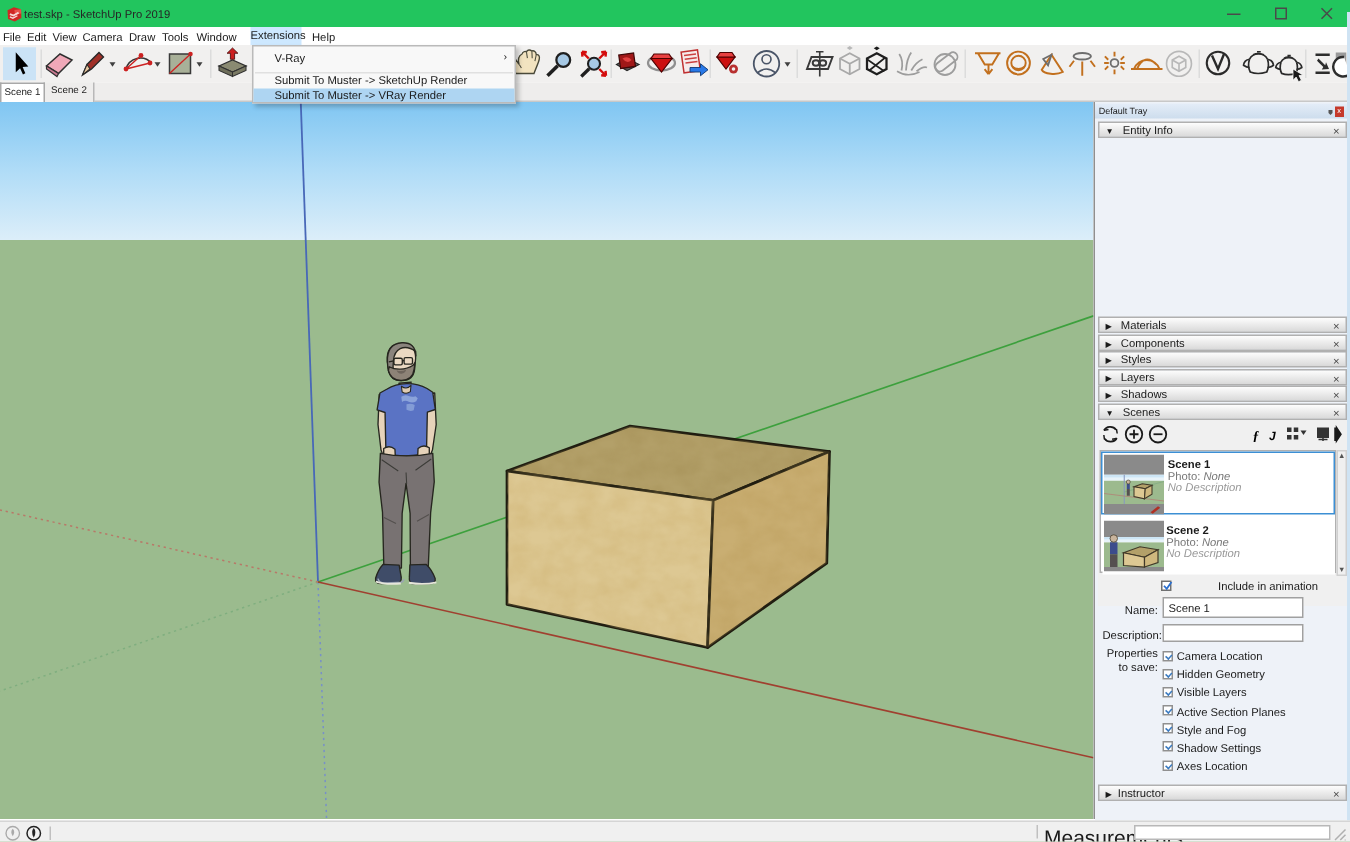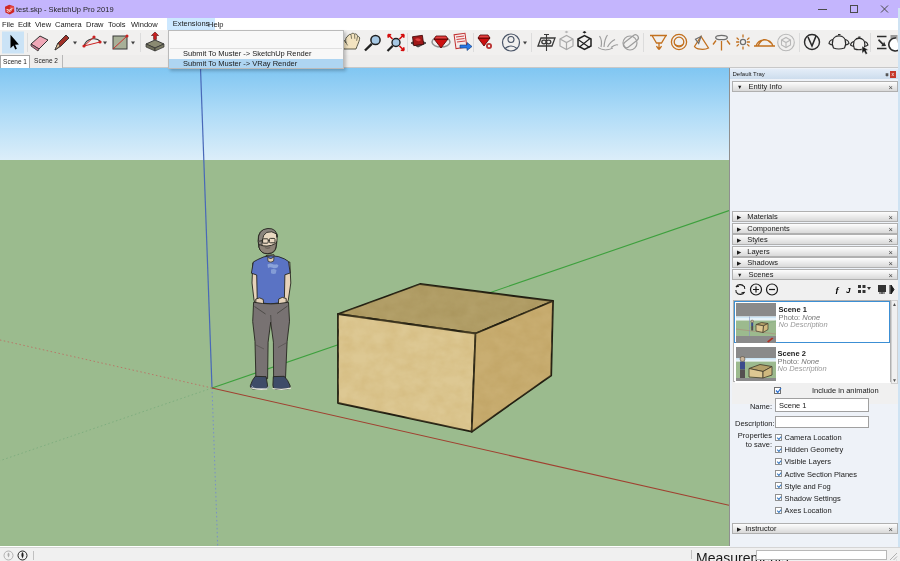--- a/index.html
+++ b/index.html
@@ -3,21 +3,21 @@
 <meta charset="utf-8">
 <style>
   * { margin:0; padding:0; box-sizing:border-box; }
   html,body { width:900px; height:561px; overflow:hidden; }
   body { font-family:"Liberation Sans", sans-serif; position:relative; background:#fff; }
   .abs { position:absolute; }
 </style>
 </head>
 <body>
 
-<div class="abs" style="left:0;top:0;width:900px;height:18px;background:#c4b5fd;">
+<div class="abs" style="left:0;top:0;width:900px;height:18px;background:#22c55e;">
   <svg class="abs" style="left:4px;top:3.5px;" width="11" height="11" viewBox="0 0 11 11">
     <polygon points="1,2.8 5.2,0.8 10,2.2 10.3,8 5.8,10.4 1.4,8.6" fill="#cf2724"></polygon>
     <polygon points="5.6,2.6 10,2.2 10.2,5 6,5.6" fill="#e8504a"></polygon>
     <polyline points="2.6,5.4 5,6.4 8.4,4.4" stroke="#f6d7d5" stroke-width="1.2" fill="none"></polyline>
     <polyline points="2.6,7.2 4.6,8.1 7.6,6.5" stroke="#f6d7d5" stroke-width="0.9" fill="none"></polyline>
   </svg>
   <div class="abs" style="left:16px;top:5px;font-size:7.5px;color:#262626;">test.skp - SketchUp Pro 2019</div>
   <svg class="abs" style="left:810px;top:0;" width="90" height="18" viewBox="0 0 90 18">
     <line x1="8" y1="9.5" x2="17" y2="9.5" stroke="#4a4a4a" stroke-width="1"></line>
     <rect x="40.5" y="5.5" width="7" height="7" fill="none" stroke="#4a4a4a" stroke-width="1"></rect>
@@ -26,21 +26,21 @@
 </div>
 
 <div class="abs" style="left:0;top:18px;width:900px;height:12px;background:#ffffff;font-size:7.5px;color:#1a1a1a;">
   <span class="abs" style="left:2px;top:2px;">File</span>
   <span class="abs" style="left:18px;top:2px;">Edit</span>
   <span class="abs" style="left:35px;top:2px;">View</span>
   <span class="abs" style="left:55px;top:2px;">Camera</span>
   <span class="abs" style="left:86px;top:2px;">Draw</span>
   <span class="abs" style="left:108px;top:2px;">Tools</span>
   <span class="abs" style="left:131px;top:2px;">Window</span>
-  <span class="abs" style="left:167px;top:0px;width:48px;height:12px;background:#cde8ff;text-align:center;line-height:12px;">Extensions</span>
+  <span class="abs" style="left:167px;top:0px;width:34px;height:12px;background:#cde8ff;text-align:center;line-height:12px;">Extensions</span>
   <span class="abs" style="left:208px;top:2px;">Help</span>
 </div>
 
 <div class="abs" style="left:0;top:30px;width:900px;height:25px;background:#f1f0ef;">
 <svg width="900" height="25" viewBox="0 0 900 25">
 
   <rect x="2" y="1.5" width="22" height="22" fill="#cbe3f6"></rect>
   <path d="M10.5,4.8 L10.5,18.2 L13.4,15.5 L15.3,19.6 L16.9,18.8 L15.1,14.7 L18.9,14.4 Z" fill="#000"></path>
   <line x1="27.5" y1="3" x2="27.5" y2="22" stroke="#dcdcdc"></line>
 
@@ -424,16 +424,17 @@
   </svg>
   <div class="abs" style="left:691px;top:2px;width:1px;height:9px;background:#c0c0c0;"></div>
   <span class="abs" style="left:696px;top:2px;">Measurements</span>
   <div class="abs" style="left:756px;top:2px;width:131px;height:10px;background:#fff;border:1px solid #b8b8b8;"></div>
   <svg class="abs" style="left:889px;top:4px;" width="9" height="9" viewBox="0 0 9 9">
       <path d="M8,1 L1,8 M8,4.5 L4.5,8 M8,8 L7.5,8" stroke="#b0b0b0" stroke-width="1" fill="none"></path>
     </svg>
 </div>
 
 <div class="abs" style="left:168px;top:30px;width:176px;height:39px;background:#f8f8f8;border:1px solid #bababa;box-shadow:2px 2px 3px rgba(0,0,0,0.22);font-size:7.5px;color:#1a1a1a;">
+  <div class="abs" style="left:0;top:0;width:174px;height:16px;line-height:16px;"><span style="margin-left:14px;">V-Ray</span><span class="abs" style="right:5px;top:0;font-size:7px;">›</span></div>
   <div class="abs" style="left:1px;top:16.5px;width:172px;height:1px;background:#e0e0e0;"></div>
   <div class="abs" style="left:0;top:17.5px;width:174px;height:10px;line-height:10px;"><span style="margin-left:14px;">Submit To Muster -&gt; SketchUp Render</span></div>
   <div class="abs" style="left:0;top:27.5px;width:174px;height:9.5px;background:#aed5f2;line-height:9.5px;"><span style="margin-left:14px;">Submit To Muster -&gt; VRay Render</span></div>
 </div>
 
 </body></html>

